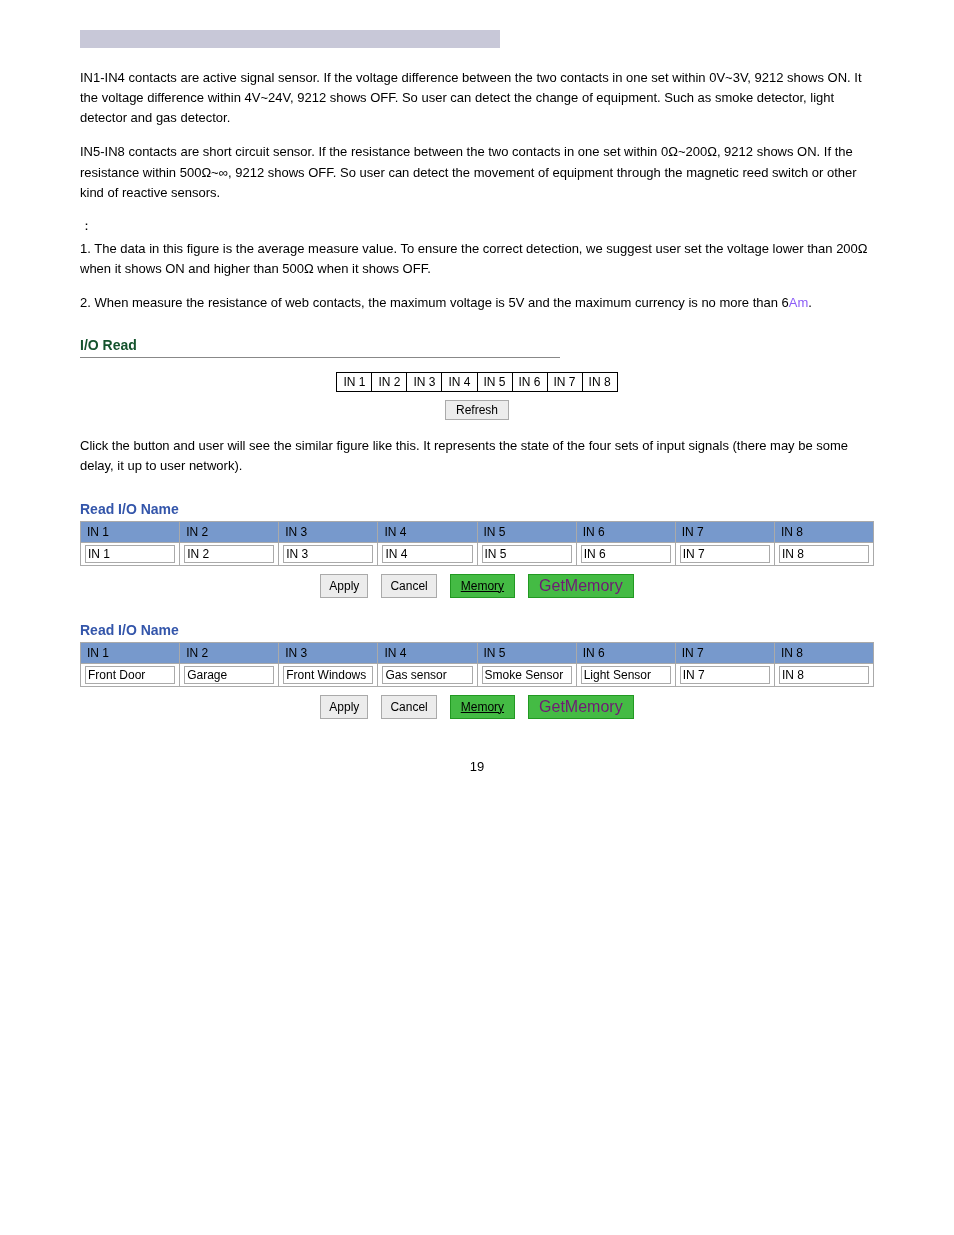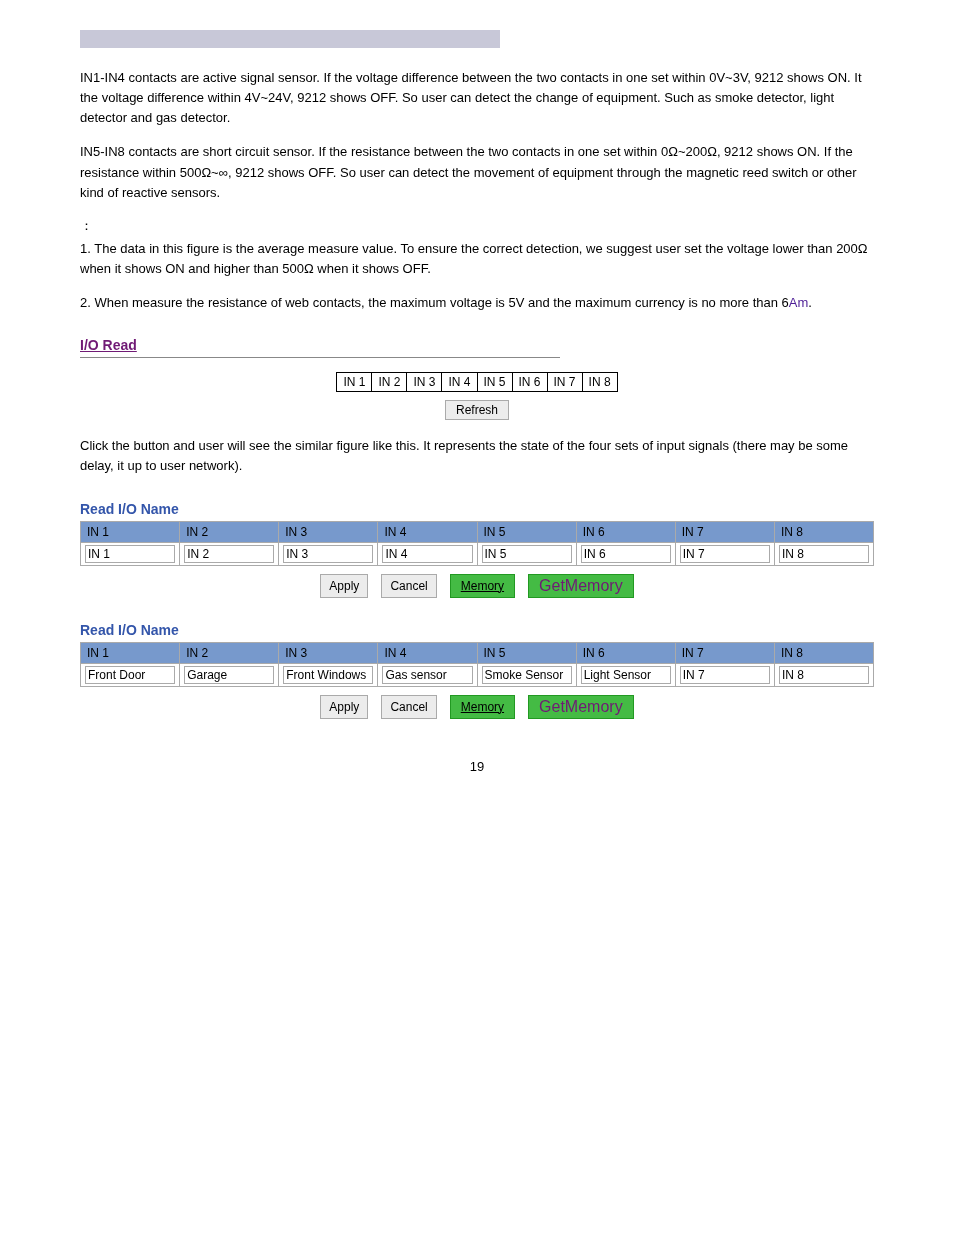--- a/index.html
+++ b/index.html
@@ -20,29 +20,28 @@
     }
     .paragraph {
       margin-bottom: 14px;
       line-height: 1.55;
     }
     .note-label {
       margin-top: 10px;
       margin-bottom: 4px;
     }
     .highlight-am {
-      color: #4c1d95;
+      color: #8b5cf6;
     }
     .section-title {
-      color: #701a75;
+      color: #14532d;
       font-size: 14px;
       font-weight: bold;
       margin-top: 24px;
       margin-bottom: 4px;
-      text-decoration: underline;
     }
     .section-divider {
       border: none;
       border-top: 1px solid #888;
       margin-bottom: 14px;
       width: 480px;
     }
     .io-read-table-wrapper {
       display: flex;
       flex-direction: column;

